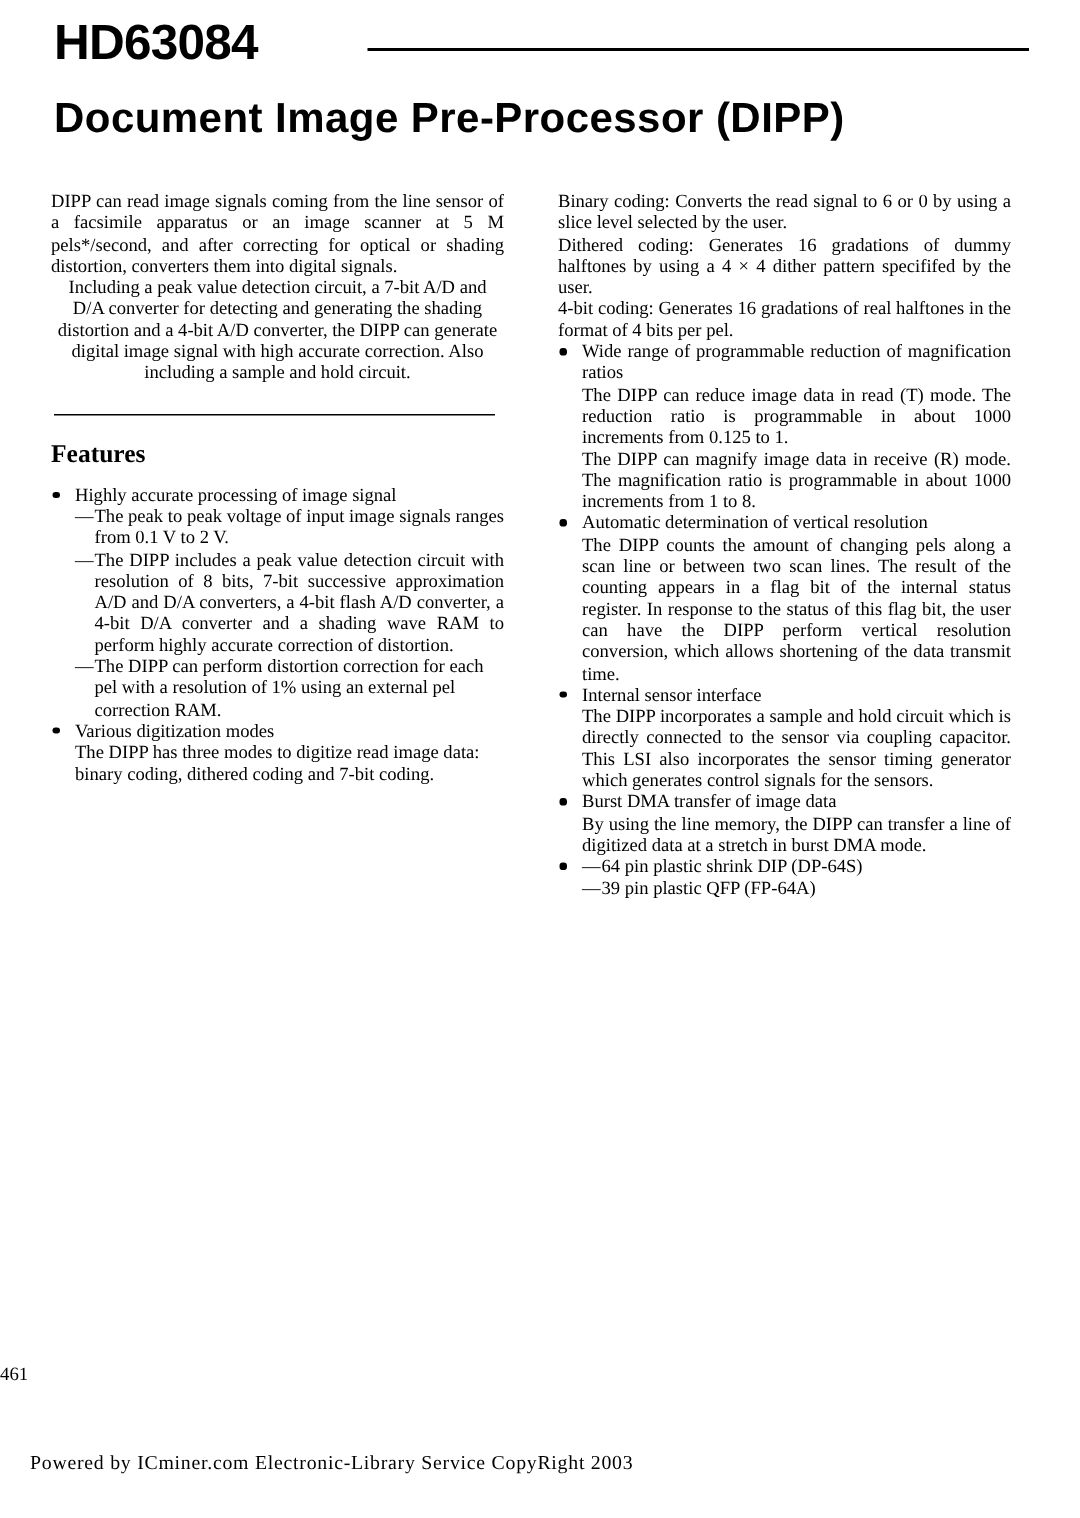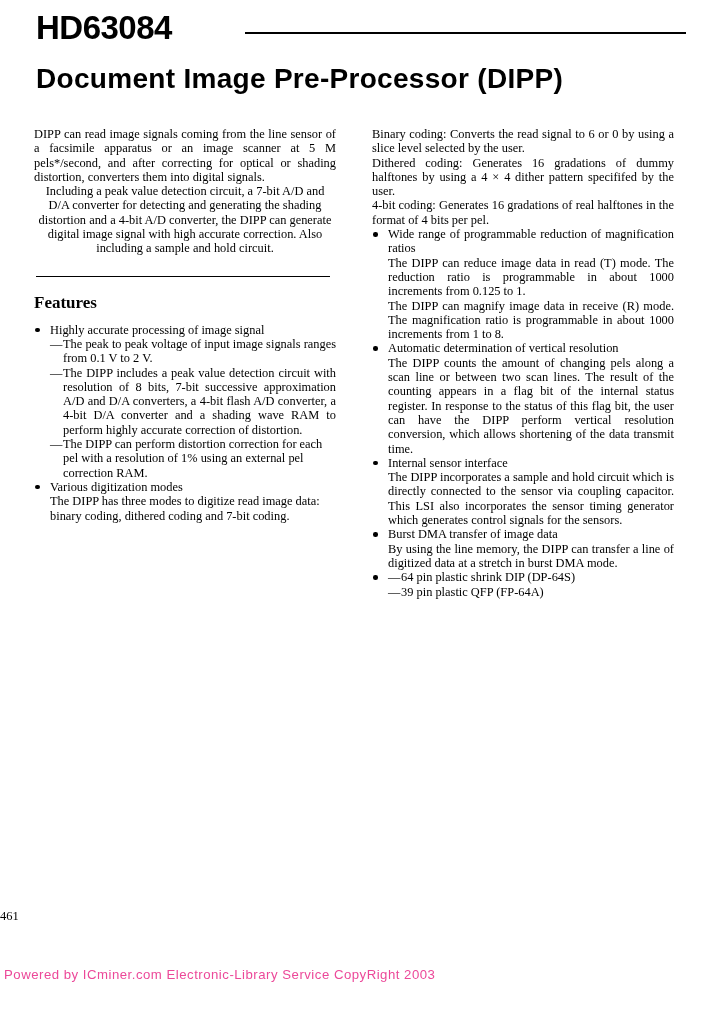--- a/index.html
+++ b/index.html
@@ -151,26 +151,26 @@
     left: 0;
     top: 896px;
     width: 684px;
     text-align: left;
     font-size: 12.5px;
     font-family: "Liberation Serif", serif;
     margin-top: 13px;
   }
   .footer-credit {
     position: absolute;
-    left: 4px;
+    left: 20px;
     top: 967px;
-    font-family: Liberation Sans, sans-serif;
+    font-family: Liberation Serif, serif;
     font-size: 13.2px;
     letter-spacing: 0.5px;
-    color: #ec4899;
+    color: #000000;
     white-space: nowrap;
   }
 </style>
 </head>
 <body>
 
 <div class="page">
 
   <div class="header">
     <div class="part-number">HD63084</div>

